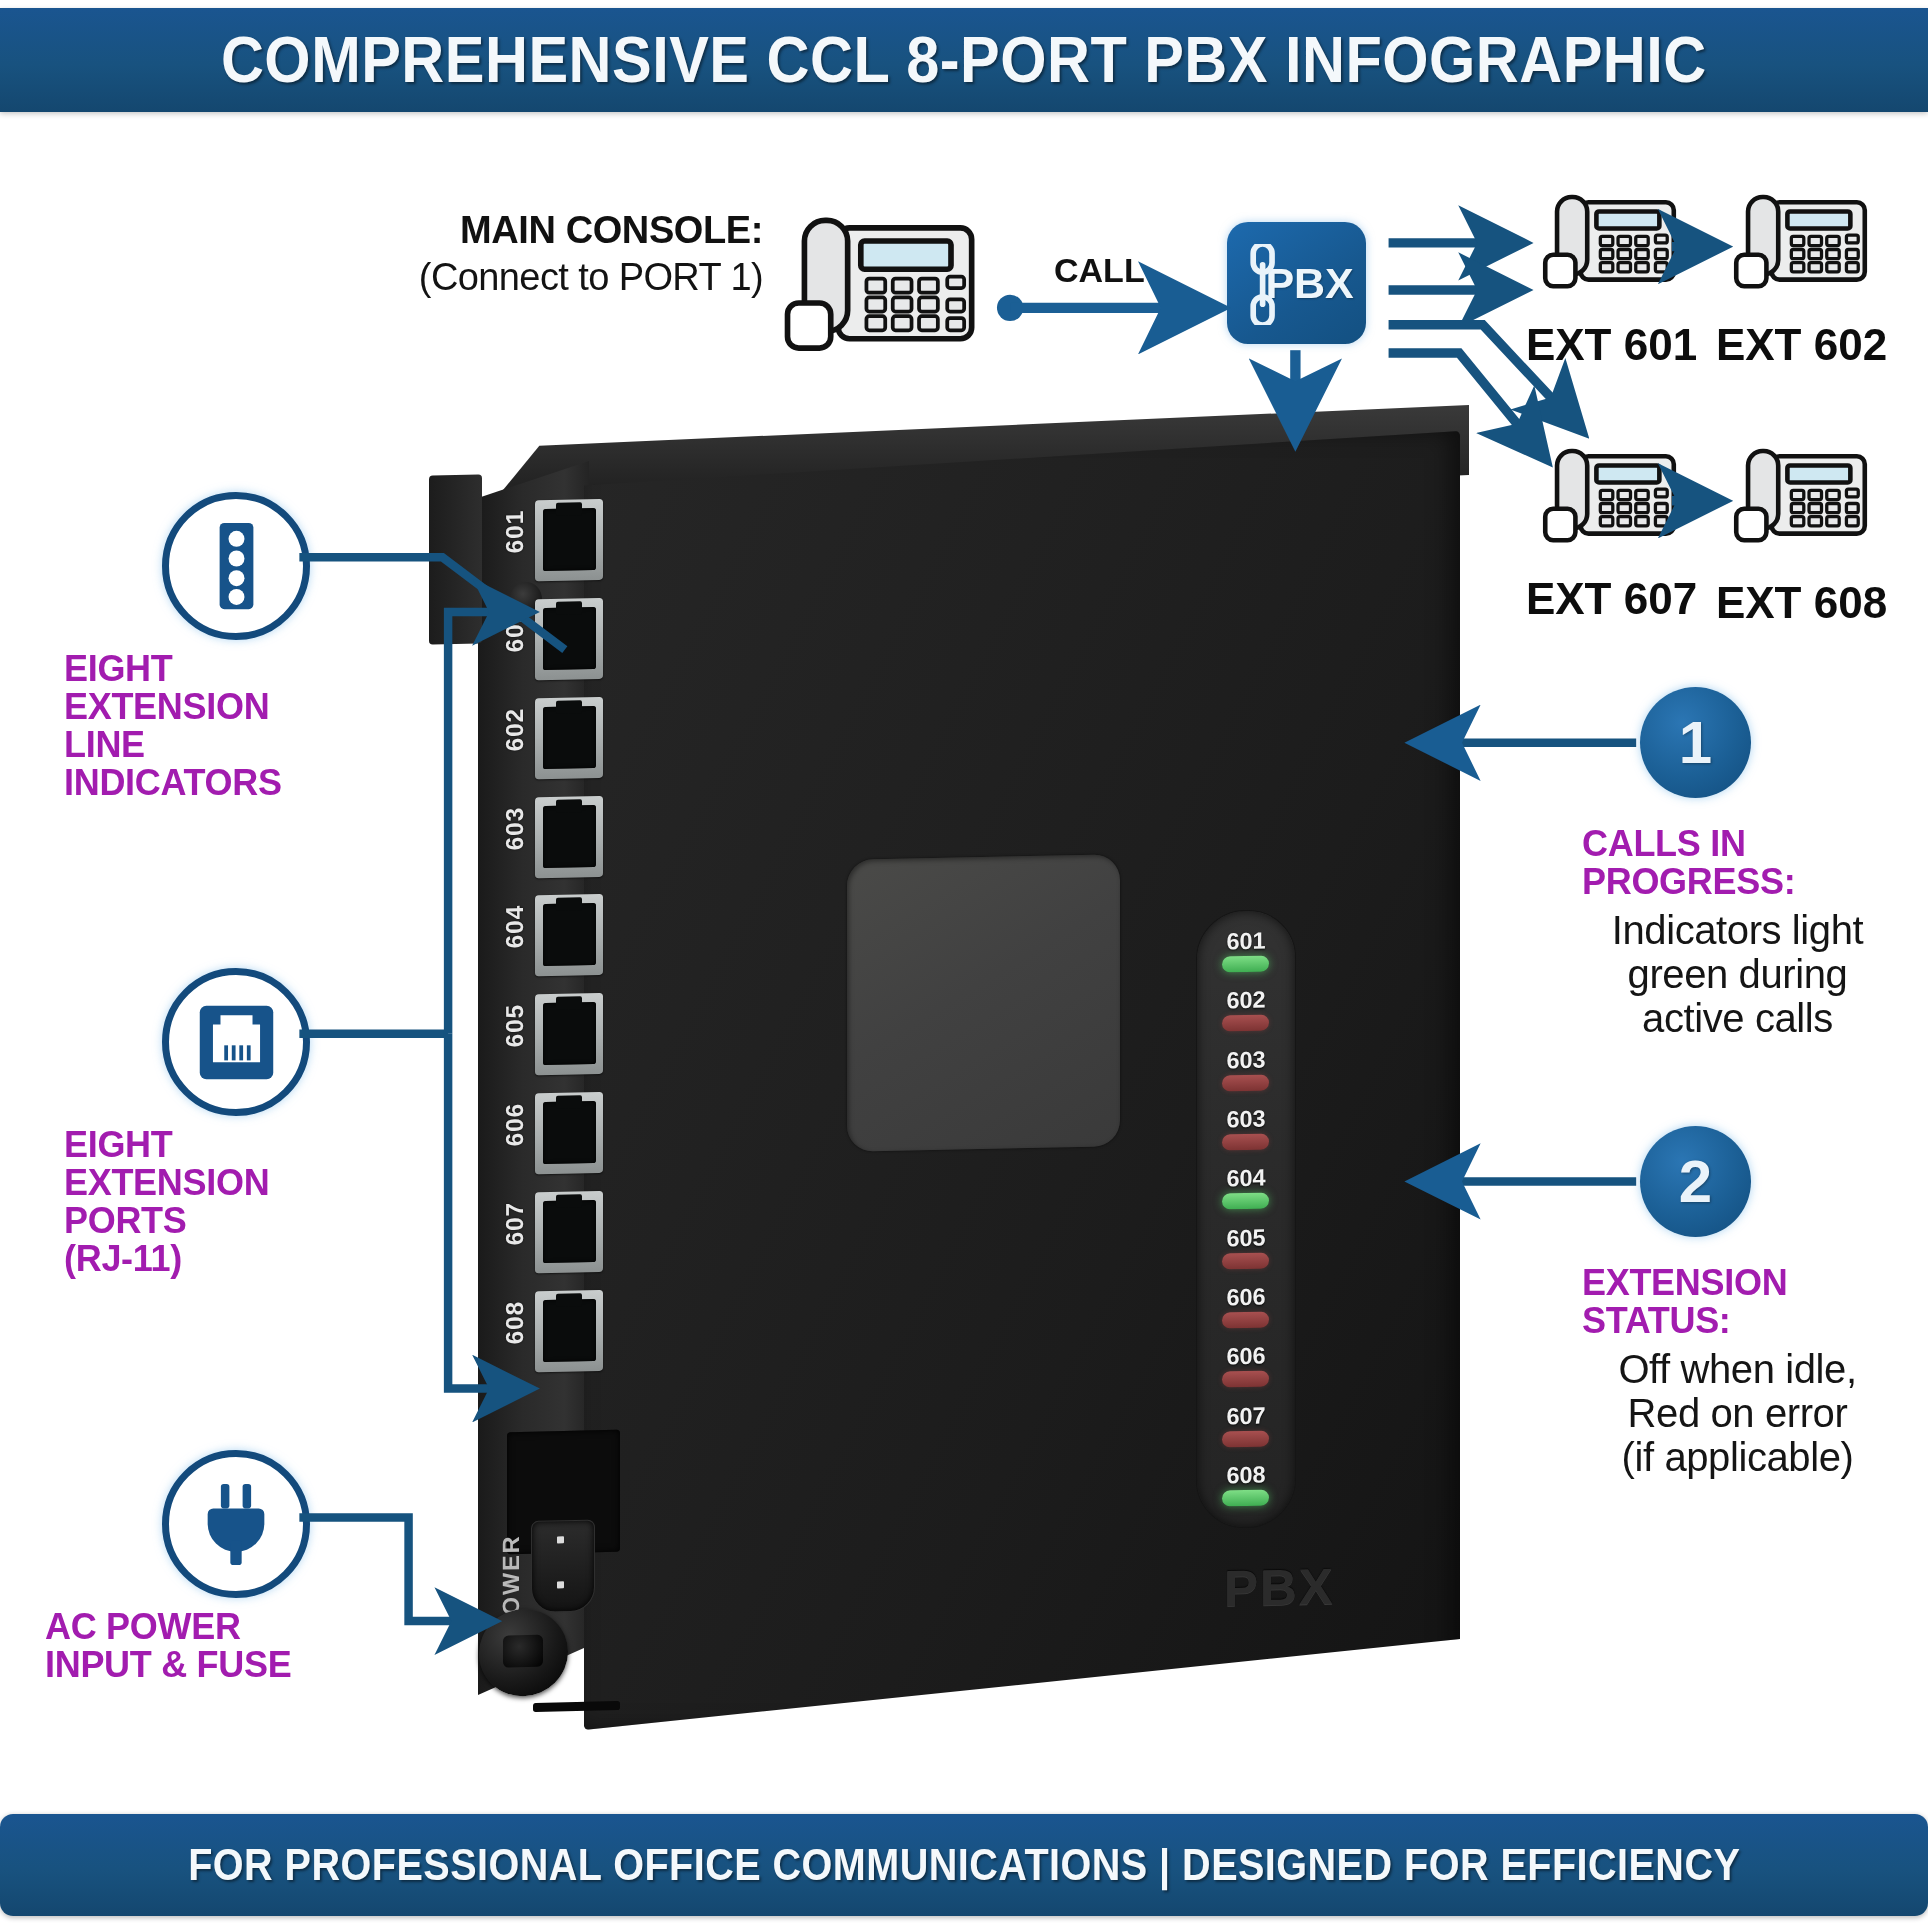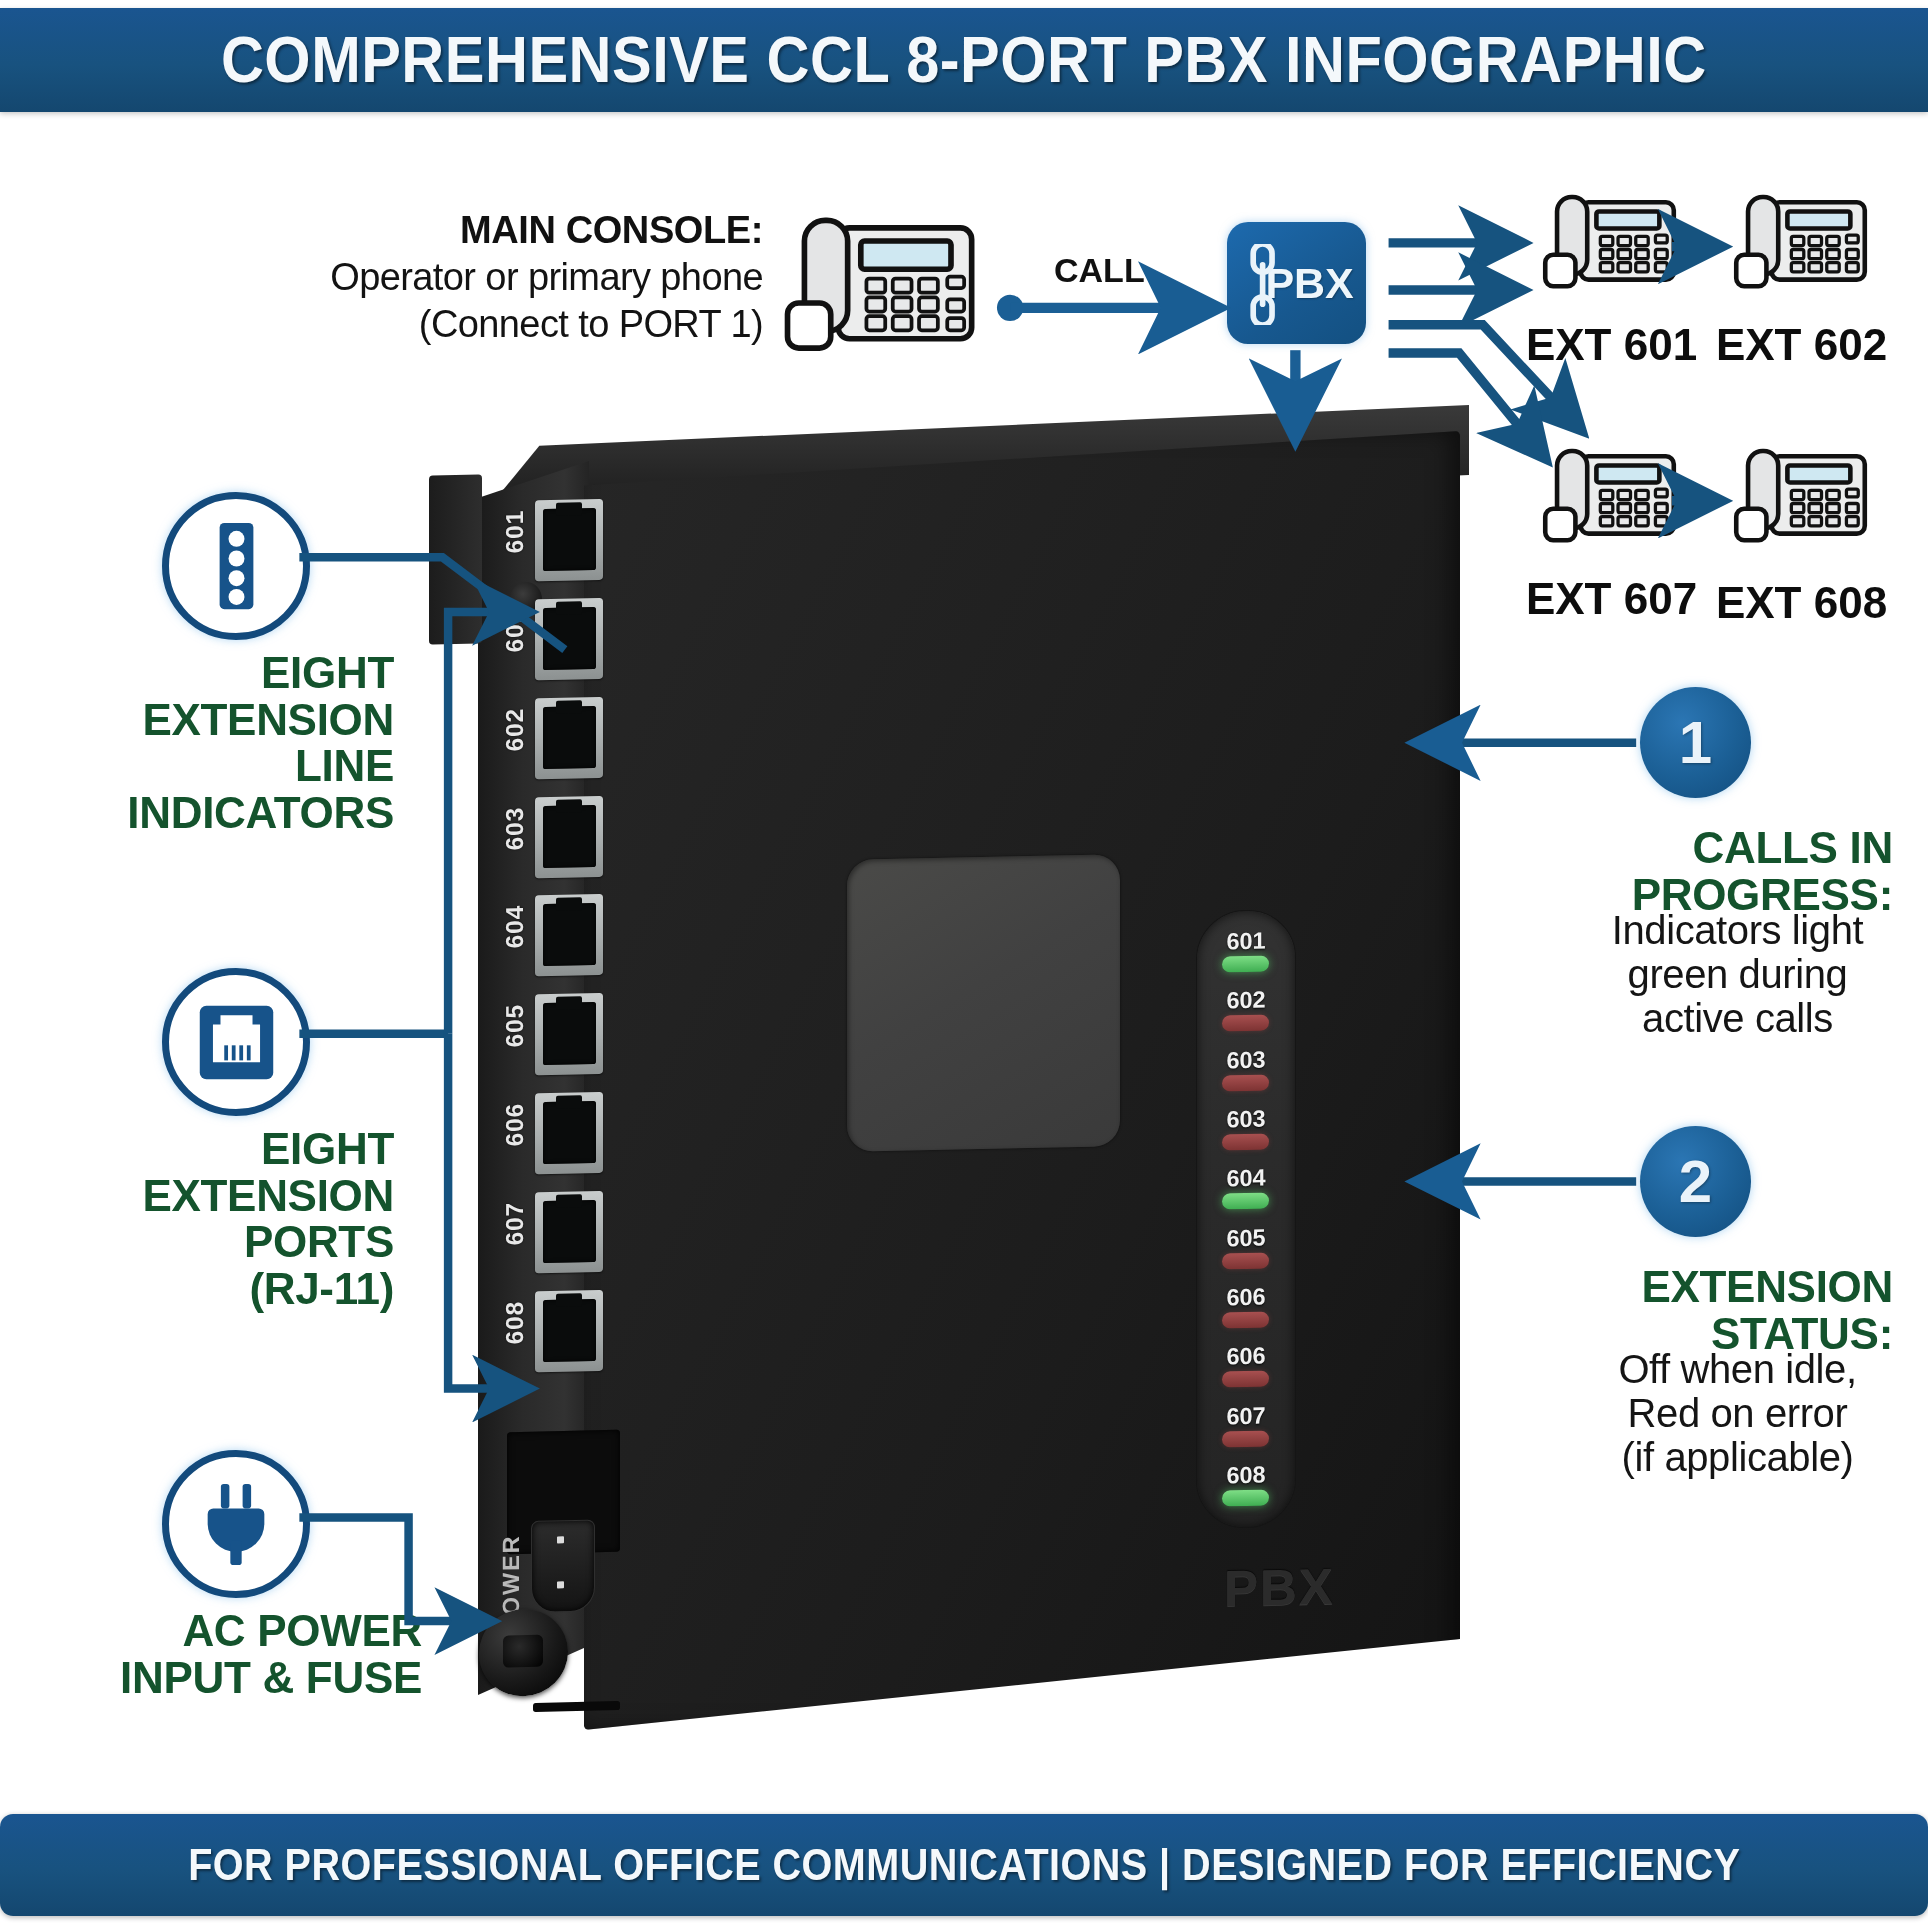--- a/index.html
+++ b/index.html
@@ -61,21 +61,21 @@
     display:flex;align-items:center;justify-content:center;
   }
   .numbadge{
     position:absolute;border-radius:50%;
     background:radial-gradient(circle at 38% 32%,#2b76b4 0%,#1b5f95 55%,#124c7c 100%);
     box-shadow:0 0 9.4px rgba(130,190,235,.65);
     display:flex;align-items:center;justify-content:center;
     color:#eaf3fa;font-size:60px;font-weight:bold;
     text-shadow:0.9px 0.9px 2.8px rgba(0,0,0,.35);
   }
-  .callout-title{position:absolute;font-size:44px;font-weight:bold;color:#14532d;text-align:right;line-height:1.06;letter-spacing:-0.3px;}
+  .callout-title{position:absolute;font-size:36px;font-weight:bold;color:#a21caf;text-align:left;line-height:1.06;letter-spacing:-0.3px;}
   .callout-body{position:absolute;font-size:40px;color:#151515;text-align:center;line-height:1.1;letter-spacing:-0.4px;}
 
   
   #device{position:absolute;left:452px;top:405px;width:1055px;height:1478px;}
 
   .dv-top{
     position:absolute;left:28px;top:0px;width:989px;height:113px;
     background:linear-gradient(180deg,#3a3a3a 0%,#232323 70%,#1b1b1b 100%);
     clip-path:polygon(6% 36%, 100% 0%, 100% 62%, 0% 100%);
   }
@@ -198,21 +198,20 @@
 <body>
 
 <div id="stage">
 
   <div class="banner" id="header-banner">
     <div class="banner-text" id="header-title">COMPREHENSIVE CCL 8-PORT PBX INFOGRAPHIC</div>
   </div>
 
   <div id="main-console-block">
     <div id="mc-title">MAIN CONSOLE:</div>
-    <div id="mc-l1">Operator or primary phone</div>
     <div id="mc-l2">(Connect to PORT 1)</div>
   </div>
 
   <svg class="phone" style="left:780px;top:205px;" width="202" height="151" viewBox="0 0 215 160">
     <g fill="none" stroke="#111" stroke-width="6">
       <rect x="62" y="24" width="142" height="118" rx="12" fill="#eceded"></rect>
       <rect x="86" y="38" width="96" height="30" rx="4" fill="#cfe8f2"></rect>
       <rect x="26" y="16" width="46" height="118" rx="22" fill="#e4e5e6"></rect>
       <rect x="8" y="104" width="46" height="48" rx="12" fill="#fff"></rect>
     </g>

